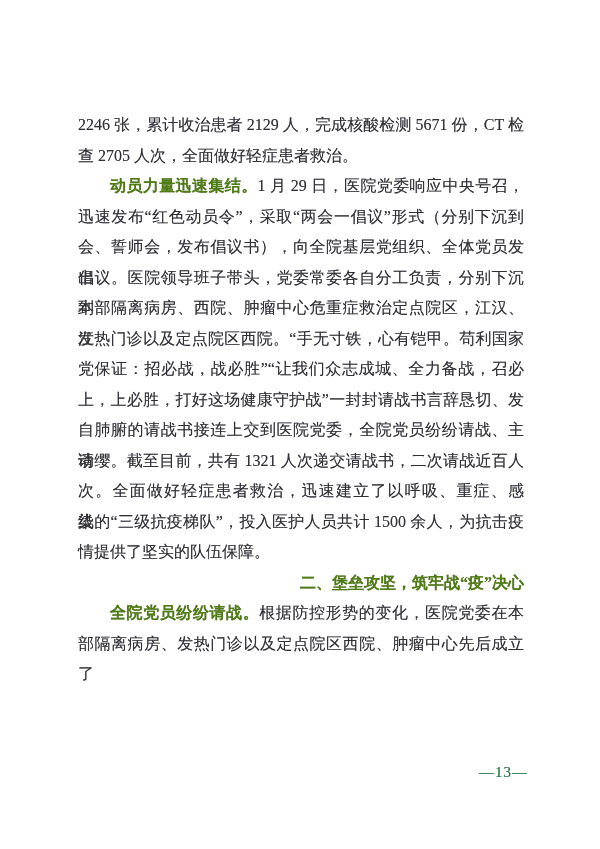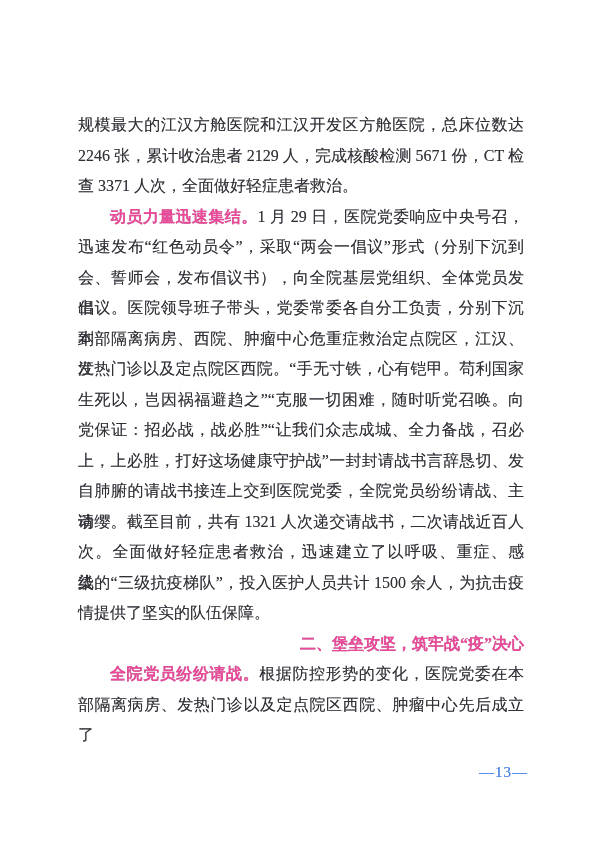--- a/index.html
+++ b/index.html
@@ -37,48 +37,46 @@
   .line.indent {
     text-indent: 32px;
   }
   .line.heading {
     font-weight: bold;
     color: #26262c;
     text-align: right;
   }
   .bold {
     font-weight: bold;
-    color: #ec4899;
+    color: #4d7c0f;
   }
   .page-number {
     position: absolute;
     top: 762px;
     right: 72px;
     font-size: 15px;
     line-height: 20px;
-    color: #3b82f6;
+    color: #15803d;
     letter-spacing: 1px;
     text-shadow: 0 0 0.6px rgba(47, 47, 58, 0.45);
   }
 </style>
 </head>
 <body>
 
 <div class="page">
   <div class="textblock">
-      <div class="line justify"><span>规模最大的江汉方舱医院和江汉开发区方舱医院，总床位数达</span></div>
       <div class="line justify"><span>2246 张，累计收治患者 2129 人，完成核酸检测 5671 份，CT 检</span></div>
-      <div class="line"><span>查 3371 人次，全面做好轻症患者救治。</span></div>
+      <div class="line"><span>查 2705 人次，全面做好轻症患者救治。</span></div>
       <div class="line justify indent"><span class="bold">动员力量迅速集结。</span><span>1 月 29 日，医院党委响应中央号召，</span></div>
       <div class="line justify"><span>迅速发布“红色动员令”，采取“两会一倡议”形式（分别下沉到</span></div>
       <div class="line justify"><span>会、誓师会，发布倡议书），向全院基层党组织、全体党员发出</span></div>
       <div class="line justify"><span>倡议。医院领导班子带头，党委常委各自分工负责，分别下沉到</span></div>
       <div class="line justify"><span>本部隔离病房、西院、肿瘤中心危重症救治定点院区，江汉、江</span></div>
       <div class="line justify"><span>发热门诊以及定点院区西院。“手无寸铁，心有铠甲。苟利国家</span></div>
-      <div class="line justify"><span>生死以，岂因祸福避趋之”“克服一切困难，随时听党召唤。向</span></div>
       <div class="line justify"><span>党保证：招必战，战必胜”“让我们众志成城、全力备战，召必</span></div>
       <div class="line justify"><span>上，上必胜，打好这场健康守护战”一封封请战书言辞恳切、发</span></div>
       <div class="line justify"><span>自肺腑的请战书接连上交到医院党委，全院党员纷纷请战、主动</span></div>
       <div class="line justify"><span>请缨。截至目前，共有 1321 人次递交请战书，二次请战近百人</span></div>
       <div class="line justify"><span>次。全面做好轻症患者救治，迅速建立了以呼吸、重症、感染、</span></div>
       <div class="line justify"><span>线的“三级抗疫梯队”，投入医护人员共计 1500 余人，为抗击疫</span></div>
       <div class="line"><span>情提供了坚实的队伍保障。</span></div>
       <div class="line indent heading"><span class="bold">二、堡垒攻坚，筑牢战“疫”决心</span></div>
       <div class="line justify indent"><span class="bold">全院党员纷纷请战。</span><span>根据防控形势的变化，医院党委在本</span></div>
       <div class="line justify"><span>部隔离病房、发热门诊以及定点院区西院、肿瘤中心先后成立了</span></div>

